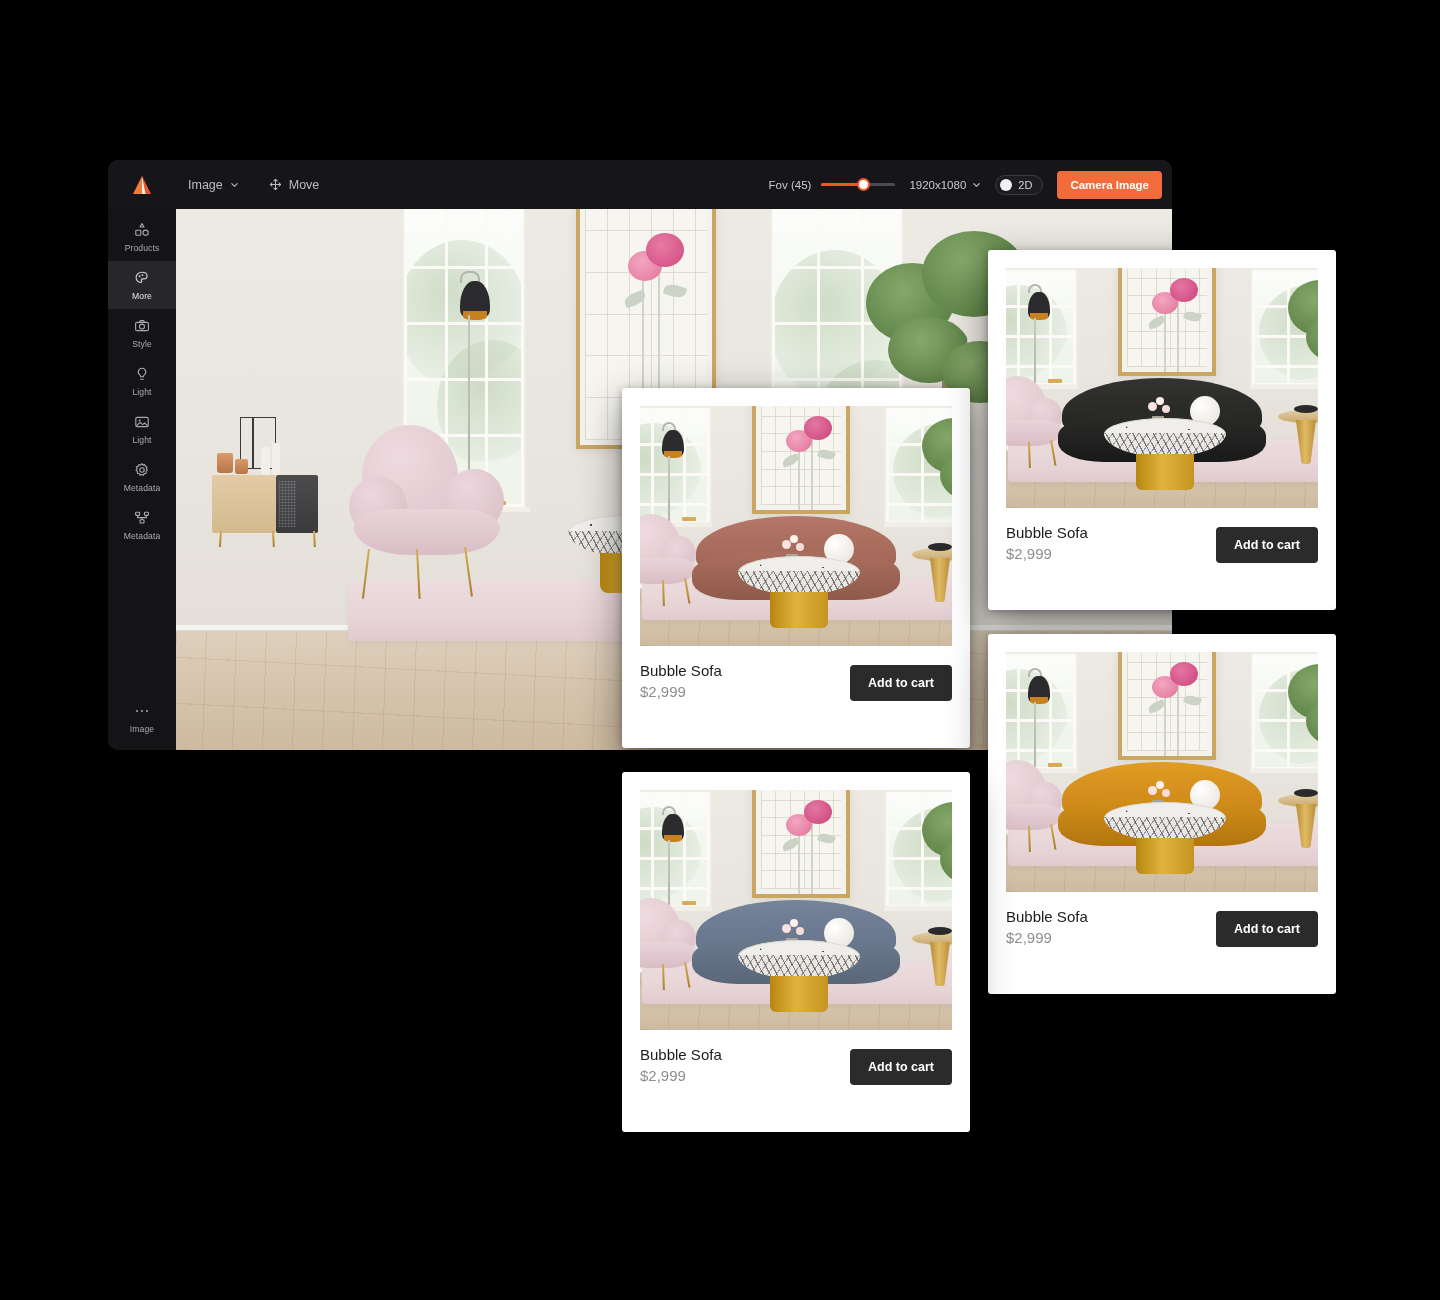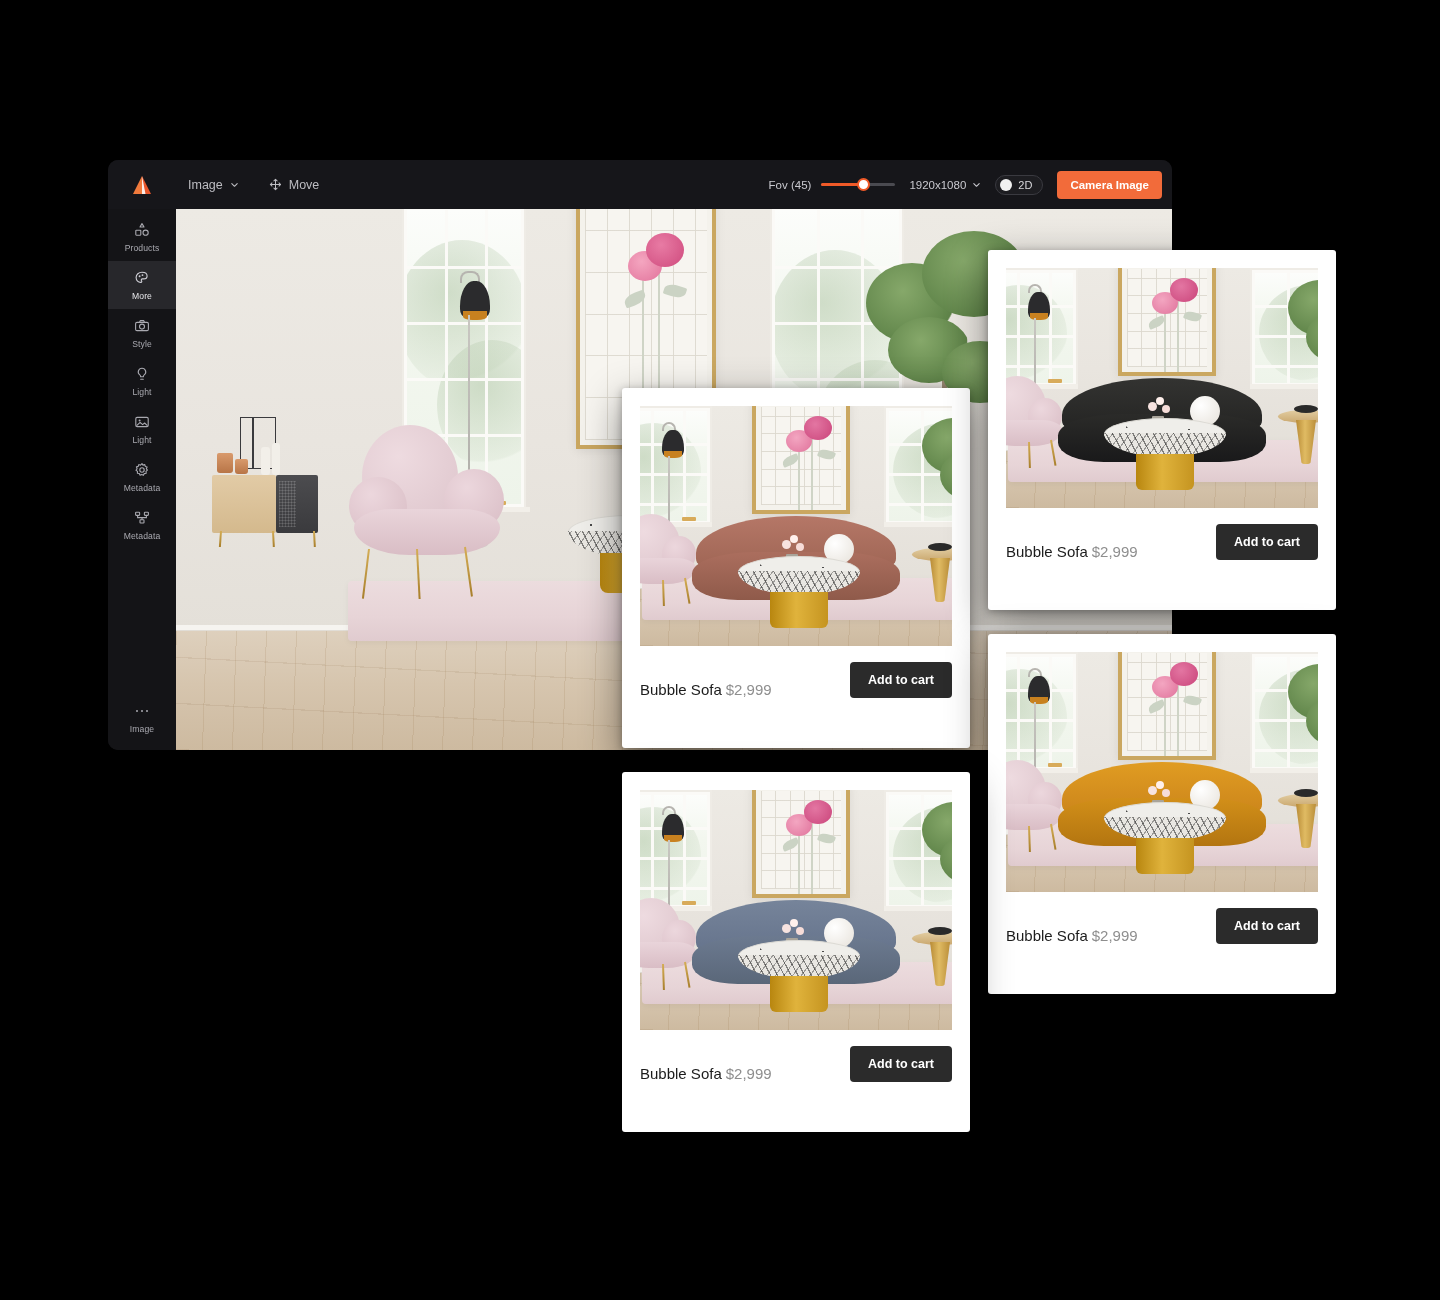--- a/index.html
+++ b/index.html
@@ -207,21 +207,21 @@
   .card {
     position: absolute;
     background: #fff;
     border-radius: 3px;
     box-shadow: 0 14px 40px rgba(0,0,0,.45), 0 2px 8px rgba(0,0,0,.3);
     padding: 18px;
     display: flex; flex-direction: column;
   }
   .card .thumb { position: relative; width:100%; overflow:hidden; background:#eee; }
   .card .meta { display:flex; align-items:flex-end; justify-content:space-between; padding-top:16px; }
-  .card .meta .txt { display:flex; flex-direction:row; gap:4px; }
+  .card .meta .txt { display:flex; flex-direction:column; gap:4px; }
   .card .title { font-size: 15px; color:#1c1c1c; line-height:1.15; }
   .card .price { font-size: 15px; color:#8e8e8e; line-height:1.15; }
   .card .cart-btn {
     background:#2b2b2b; color:#fff; border:none; border-radius:4px;
     font-size:12.5px; font-weight:700; padding:11px 18px; cursor:pointer;
     font-family:"Liberation Sans", sans-serif; white-space:nowrap;
   }
 </style>
 </head>
 <body>

